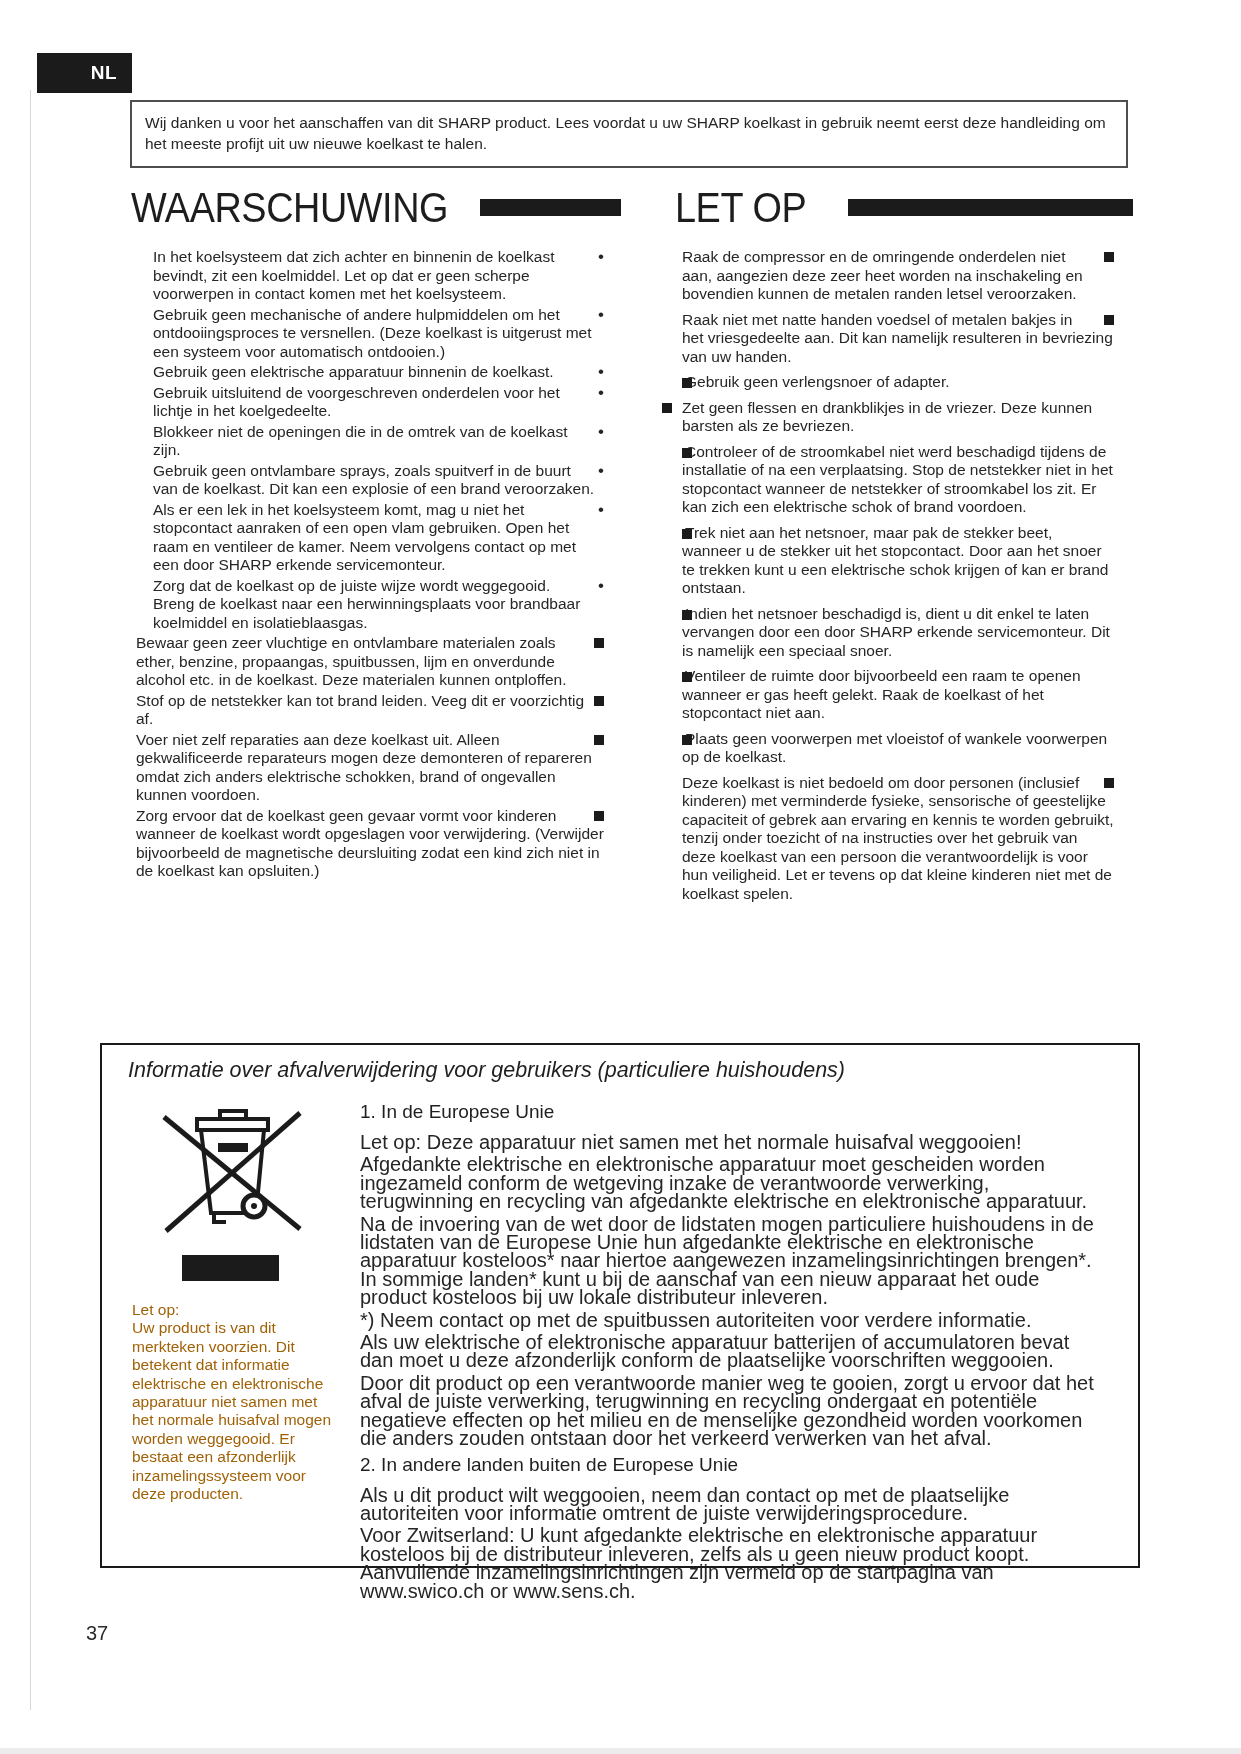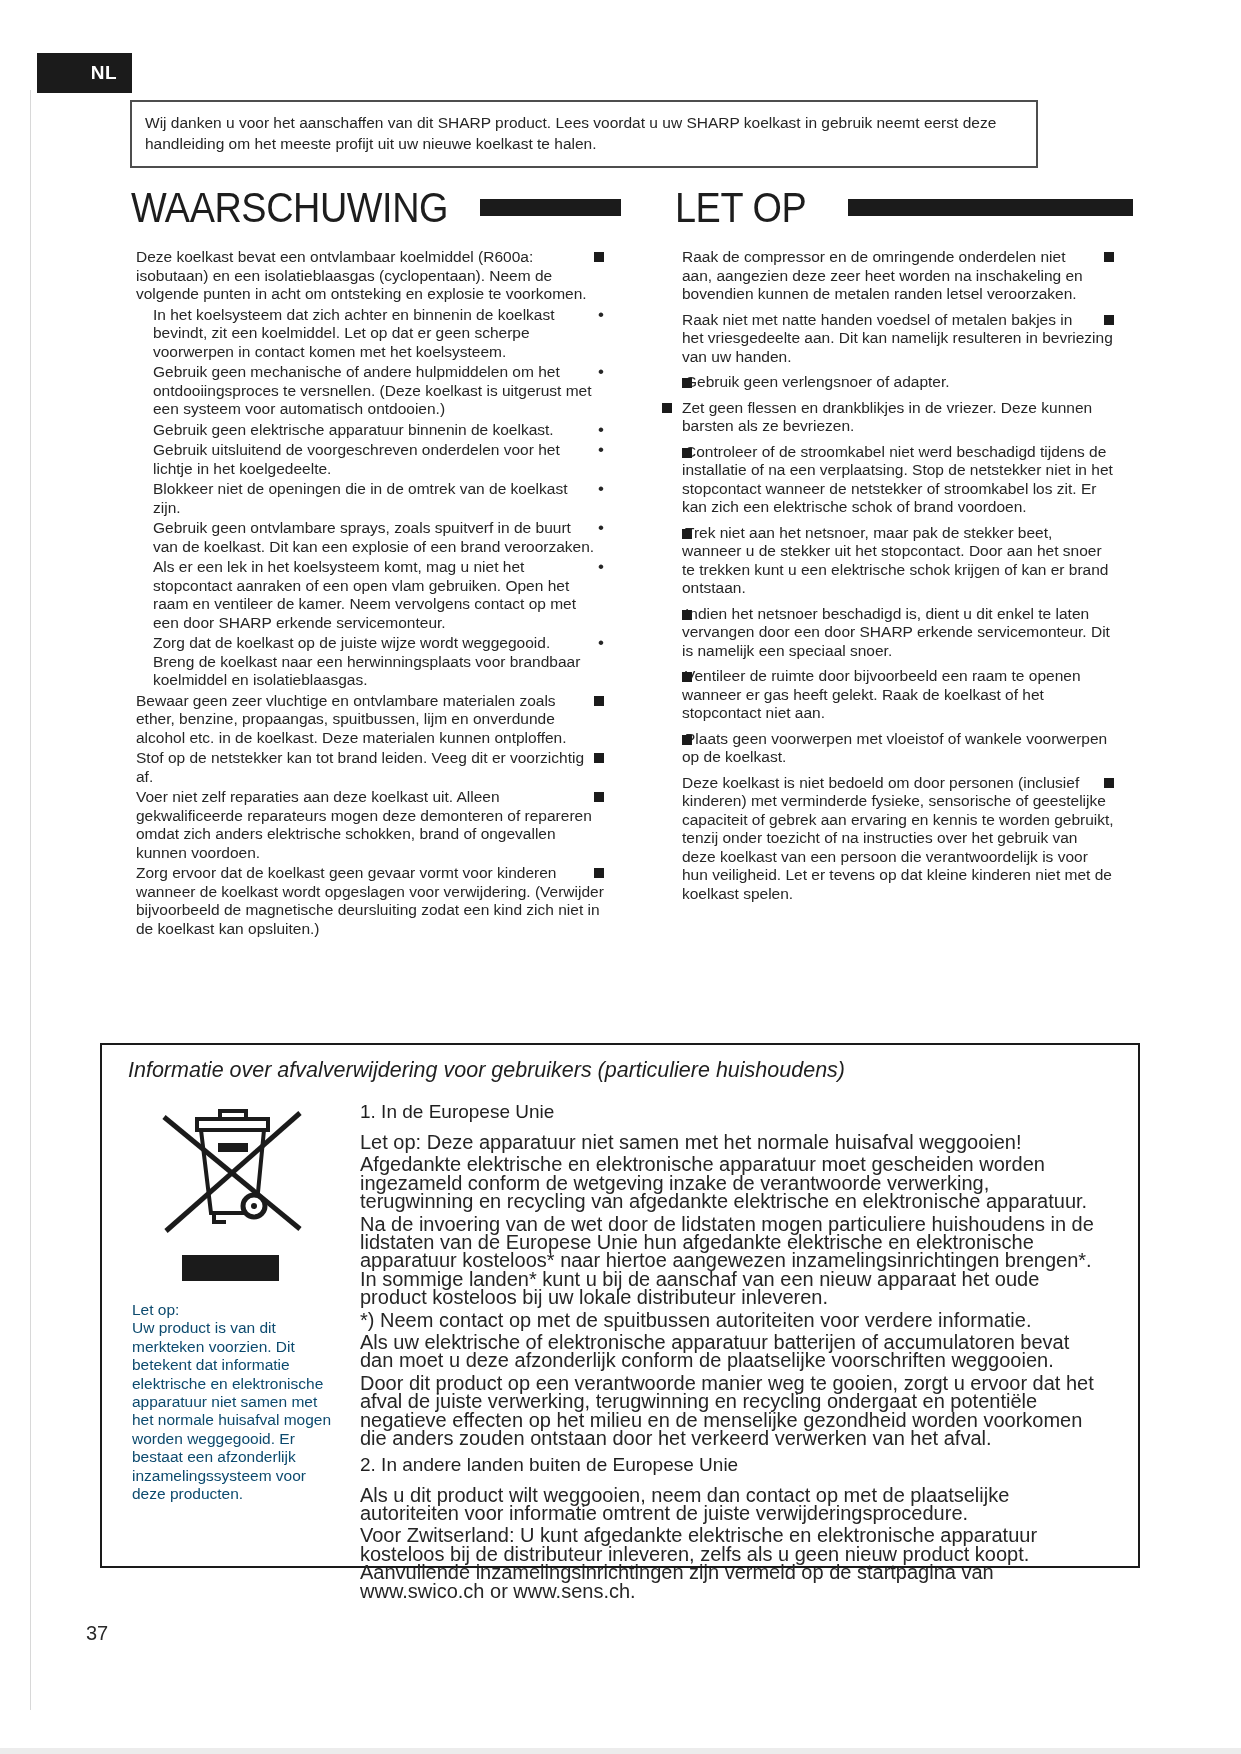--- a/index.html
+++ b/index.html
@@ -8,21 +8,21 @@
        -webkit-font-smoothing:antialiased;overflow:hidden;}
   .page{position:absolute;inset:0;}
   
   .scan-line-left{position:absolute;left:30px;top:90px;width:1px;height:1620px;background:#d8d8d8;}
   .scan-line-bottom{position:absolute;left:0;top:1748px;width:1241px;height:6px;background:#ececec;}
   
   .nl-tab{position:absolute;left:37px;top:53px;width:95px;height:40px;background:#1b1b1b;
           color:#fff;font-weight:bold;font-size:19px;display:flex;align-items:center;
           justify-content:flex-end;padding-right:15px;box-sizing:border-box;letter-spacing:.5px;}
   
-  .intro-box{position:absolute;left:130px;top:100px;width:908px;height:68px;border:2px solid #4e4e4e;
+  .intro-box{position:absolute;left:130px;top:100px;width:998px;height:68px;border:2px solid #4e4e4e;
              box-sizing:border-box;padding:10px 13px;font-size:15.5px;line-height:21px;color:#262626;}
   .intro-box p{margin:0;}
   
   .col-head{position:absolute;top:183px;margin:0;font-weight:400;font-size:43px;color:#1d1d1d;
             letter-spacing:-.5px;transform:scaleX(.88);transform-origin:left top;white-space:nowrap;}
   #warn-head{left:131px;}
   #caution-head{left:675px;}
   .head-bar{position:absolute;top:199px;height:17px;background:#1b1b1b;}
   #warn-bar{left:480px;width:141px;}
   #caution-bar{left:848px;width:285px;}
@@ -37,21 +37,21 @@
   .mk.dot-right{float:right;background:none;color:#262626;font-size:17px;line-height:18.5px;margin-left:8px;}
   .mk.square-right{float:right;width:10px;height:10px;margin:4px 0 0 8px;}
   .mk.square-left{position:absolute;left:-20px;top:4px;width:10px;height:10px;}
   .mk.square-overlap{width:10px;height:10px;margin-right:-7px;position:relative;top:1px;}
   
   .disposal{position:absolute;left:100px;top:1043px;width:1040px;height:525px;border:2.5px solid #1a1a1a;
             box-sizing:border-box;}
   .disposal-title{position:absolute;left:26px;top:13px;font-size:21.5px;color:#1f1f1f;white-space:nowrap;font-style:italic;}
   .weee{position:absolute;left:58px;top:60px;}
   .weee-bar{position:absolute;left:80px;top:210px;width:97px;height:26px;background:#1b1b1b;}
-  .side-note{position:absolute;left:30px;top:256px;width:208px;font-size:15.5px;line-height:18.4px;color:#0c4a6e;}
+  .side-note{position:absolute;left:30px;top:256px;width:208px;font-size:15.5px;line-height:18.4px;color:#a16207;}
   .disposal-main{position:absolute;left:258px;top:50px;width:748px;color:#262626;}
   .sec-head{font-size:19px;margin:6px 0 10px 0;color:#1f1f1f;}
   .para{margin:0 4px 4px 0;font-size:20px;line-height:18.4px;}
   
   .page-number{position:absolute;left:86px;top:1622px;font-size:20px;color:#2a2a2a;}
 </style>
 </head>
 <body>
 
 <div class="page">
@@ -67,21 +67,20 @@
     <p>Wij danken u voor het aanschaffen van dit SHARP product. Lees voordat u uw SHARP koelkast in gebruik neemt eerst deze handleiding om het meeste profijt uit uw nieuwe koelkast te halen.</p>
   </div>
 
   <h1 class="col-head" id="warn-head">WAARSCHUWING</h1>
   <div class="head-bar" id="warn-bar"></div>
 
   <h1 class="col-head" id="caution-head">LET OP</h1>
   <div class="head-bar" id="caution-bar"></div>
 
   <div class="col" id="warn-col">
-      <p class="item"><span class="mk square-right"></span>Deze koelkast bevat een ontvlambaar koelmiddel (R600a: isobutaan) en een isolatieblaasgas (cyclopentaan). Neem de volgende punten in acht om ontsteking en explosie te voorkomen.</p>
       <p class="item indent"><span class="mk dot-right">•</span>In het koelsysteem dat zich achter en binnenin de koelkast bevindt, zit een koelmiddel. Let op dat er geen scherpe voorwerpen in contact komen met het koelsysteem.</p>
       <p class="item indent"><span class="mk dot-right">•</span>Gebruik geen mechanische of andere hulpmiddelen om het ontdooiingsproces te versnellen. (Deze koelkast is uitgerust met een systeem voor automatisch ontdooien.)</p>
       <p class="item indent"><span class="mk dot-right">•</span>Gebruik geen elektrische apparatuur binnenin de koelkast.</p>
       <p class="item indent"><span class="mk dot-right">•</span>Gebruik uitsluitend de voorgeschreven onderdelen voor het lichtje in het koelgedeelte.</p>
       <p class="item indent"><span class="mk dot-right">•</span>Blokkeer niet de openingen die in de omtrek van de koelkast zijn.</p>
       <p class="item indent"><span class="mk dot-right">•</span>Gebruik geen ontvlambare sprays, zoals spuitverf in de buurt van de koelkast. Dit kan een explosie of een brand veroorzaken.</p>
       <p class="item indent"><span class="mk dot-right">•</span>Als er een lek in het koelsysteem komt, mag u niet het stopcontact aanraken of een open vlam gebruiken. Open het raam en ventileer de kamer. Neem vervolgens contact op met een door SHARP erkende servicemonteur.</p>
       <p class="item indent"><span class="mk dot-right">•</span>Zorg dat de koelkast op de juiste wijze wordt weggegooid. Breng de koelkast naar een herwinningsplaats voor brandbaar koelmiddel en isolatieblaasgas.</p>
       <p class="item"><span class="mk square-right"></span>Bewaar geen zeer vluchtige en ontvlambare materialen zoals ether, benzine, propaangas, spuitbussen, lijm en onverdunde alcohol etc. in de koelkast. Deze materialen kunnen ontploffen.</p>
       <p class="item"><span class="mk square-right"></span>Stof op de netstekker kan tot brand leiden. Veeg dit er voorzichtig af.</p>

